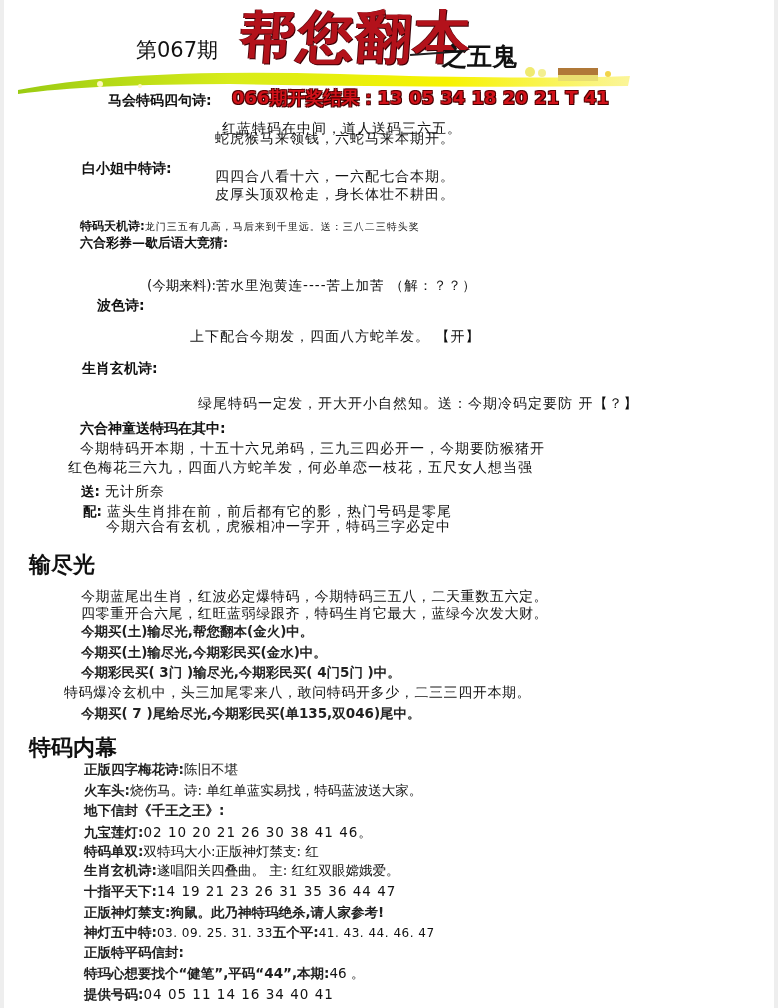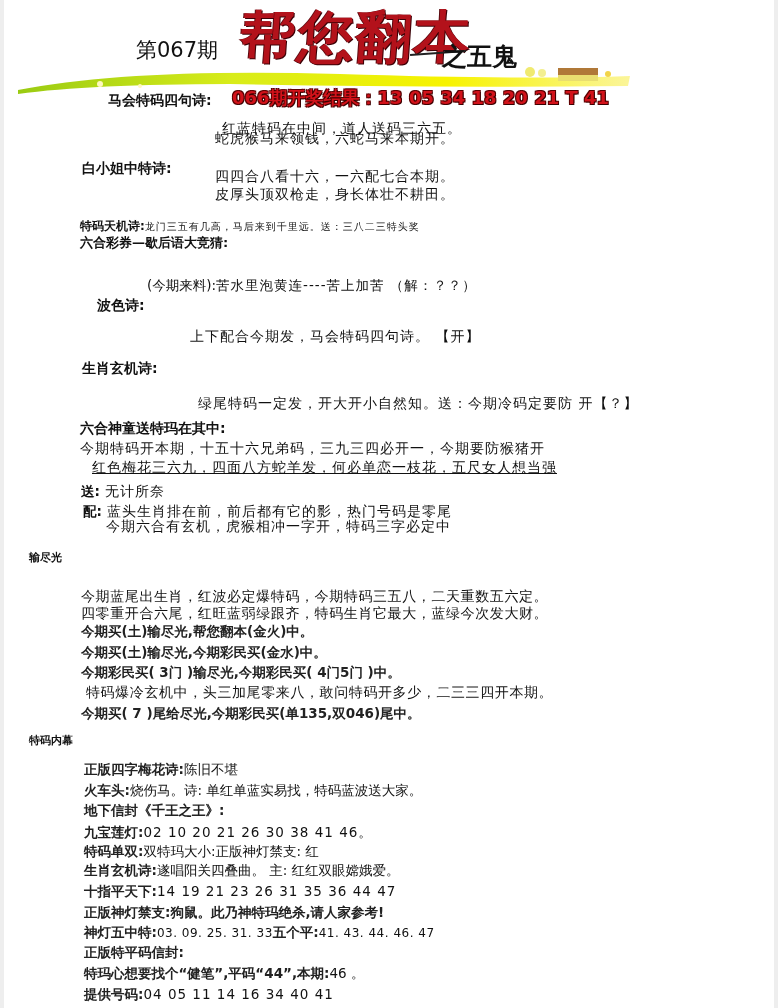--- a/index.html
+++ b/index.html
@@ -41,21 +41,21 @@
   .swoosh {
     position: absolute; left: 10px; top: 66px; width: 720px; height: 30px;
   }
 
   
   .abs { position: absolute; white-space: nowrap; }
   .lbl { font-weight: bold; font-size: 14px; color: #111; }
   .txt { font-size: 14px; color: #111; letter-spacing: 1px; }
   .txt-sm { font-size: 13.5px; color: #111; }
   .boldline { font-size: 13.5px; font-weight: bold; color: #222; }
-  .h2 { font-size: 11px; font-weight: bold; color: #111; }
+  .h2 { font-size: 22px; font-weight: bold; color: #111; }
 
   .result {
     position: absolute; left: 232px; top: 86px;
     font-size: 18px; font-weight: bold; color: #d2121a;
     letter-spacing: 0px;
     text-shadow: 1px 1px 0 #3a0000, -1px -1px 0 #5a0000, 1px -1px 0 #5a0000, -1px 1px 0 #5a0000;
   }
   .nums { letter-spacing: 1px; }
   .sp-small { font-size: 12px; letter-spacing: 0.5px; }
 </style>
@@ -101,45 +101,45 @@
 
 <div class="abs" style="left:80px; top:215px;">
   <span class="lbl" style="font-size:12px;">特码天机诗:</span><span class="txt" style="font-size:10px;">龙门三五有几高，马后来到千里远。送：三八二三特头奖</span>
 </div>
 <div class="abs lbl" style="left:80px; top:234px; font-size:13px;">六合彩券—歇后语大竞猜:</div>
 <div class="abs" style="left:147px; top:275px;">
   <span class="lbl" style="font-size:13.5px; font-weight:normal;">(今期来料):</span><span class="txt" style="font-size:13.5px;">苦水里泡黄连----苦上加苦  （解：？？）</span>
 </div>
 
 <div class="abs lbl" style="left:82px; top:297px;margin-left:15px;">波色诗:</div>
-<div class="abs txt" style="left:190px; top:328px;">上下配合今期发，马会特码四句诗。   【开】</div>
+<div class="abs txt" style="left:190px; top:328px;">上下配合今期发，四面八方蛇羊发。   【开】</div>
 
 <div class="abs lbl" style="left:82px; top:360px;">生肖玄机诗:</div>
 <div class="abs txt" style="left:198px; top:395px;">绿尾特码一定发，开大开小自然知。送：今期冷码定要防    开【？】</div>
 
 <div class="abs lbl" style="left:80px; top:420px;">六合神童送特玛在其中:</div>
 <div class="abs txt" style="left:80px; top:440px;">今期特码开本期，十五十六兄弟码，三九三四必开一，今期要防猴猪开</div>
-<div class="abs txt" style="left:92px; top:459px;text-decoration:underline;">红色梅花三六九，四面八方蛇羊发，何必单恋一枝花，五尺女人想当强</div>
+<div class="abs txt" style="left:68px; top:459px;">红色梅花三六九，四面八方蛇羊发，何必单恋一枝花，五尺女人想当强</div>
 <div class="abs" style="left:81px; top:481px;">
   <span class="lbl" style="font-size:13.5px;">送:</span>
   <span class="txt">无计所奈</span>
 </div>
 <div class="abs" style="left:83px; top:501px;">
   <span class="lbl" style="font-size:13.5px;">配:</span>
   <span class="txt">蓝头生肖排在前，前后都有它的影，热门号码是零尾</span>
 </div>
 <div class="abs txt" style="left:106px; top:518px;">今期六合有玄机，虎猴相冲一字开，特码三字必定中</div>
 
 <div class="abs h2" style="left:29px; top:550px;">输尽光</div>
 <div class="abs txt" style="left:81px; top:588px; letter-spacing:0.6px;">今期蓝尾出生肖，红波必定爆特码，今期特码三五八，二天重数五六定。</div>
 <div class="abs txt" style="left:81px; top:605px; letter-spacing:0.6px;text-align:right;">四零重开合六尾，红旺蓝弱绿跟齐，特码生肖它最大，蓝绿今次发大财。</div>
 <div class="abs boldline" style="left:81px; top:623px;">今期买(土)输尽光,帮您翻本(金火)中。</div>
 <div class="abs boldline" style="left:81px; top:644px;">今期买(土)输尽光,今期彩民买(金水)中。</div>
 <div class="abs boldline" style="left:81px; top:664px;">今期彩民买( 3门 )输尽光,今期彩民买( 4门5门 )中。</div>
-<div class="abs txt" style="left:86px; top:684px; letter-spacing:0.6px;text-align:center;">特码爆冷玄机中，头三加尾零来八，敢问特码开多少，二三三四开本期。</div>
+<div class="abs txt" style="left:64px; top:684px; letter-spacing:0.6px;text-align:center;">特码爆冷玄机中，头三加尾零来八，敢问特码开多少，二三三四开本期。</div>
 <div class="abs boldline" style="left:81px; top:705px;">今期买( 7 )尾给尽光,今期彩民买(单135,双046)尾中。</div>
 
 <div class="abs h2" style="left:29px; top:733px;">特码内幕</div>
 
 <div class="abs" style="left:84px; top:759px;">
   <span class="boldline">正版四字梅花诗:</span><span class="txt-sm">陈旧不堪</span>
 </div>
 <div class="abs" style="left:84px; top:780px;">
   <span class="boldline">火车头:</span><span class="txt-sm">烧伤马。诗: 单红单蓝实易找，特码蓝波送大家。</span>
 </div>

